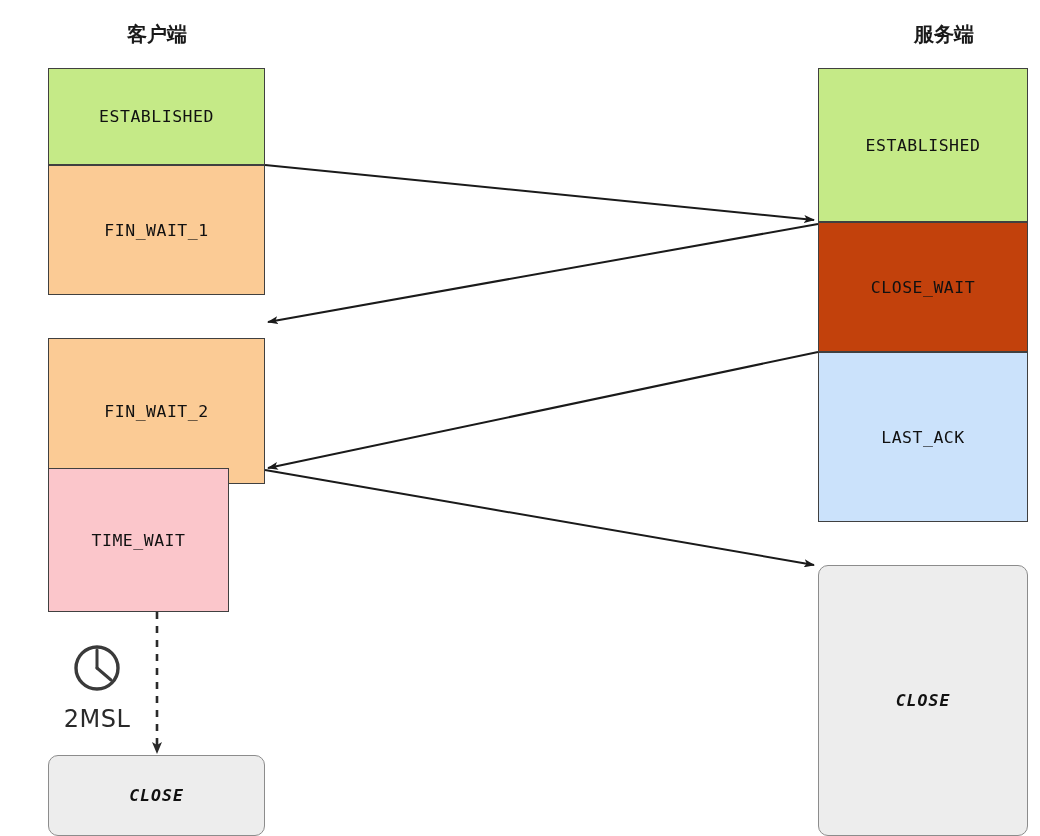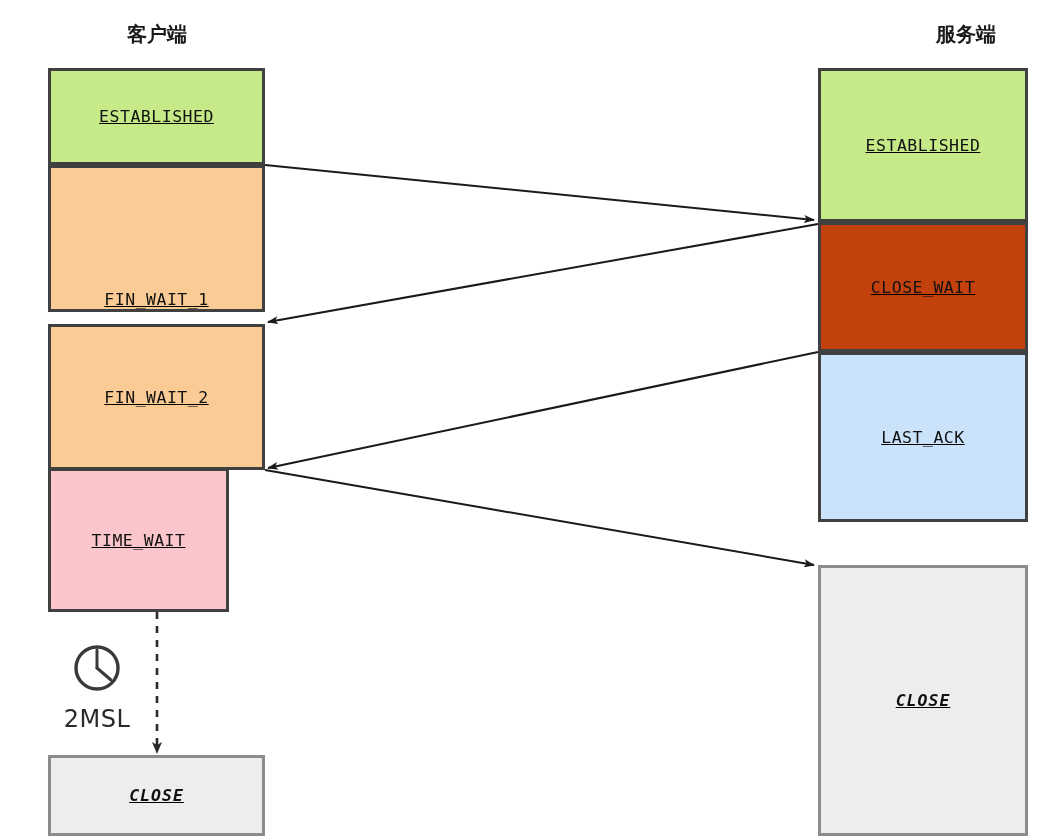--- a/index.html
+++ b/index.html
@@ -19,34 +19,33 @@
     font-size:20px;
     color:#1a1a1a;
     text-align:center;
     white-space:nowrap;
     transform:translateX(-50%);
   }
 
   .state-box{
     position:absolute;
     box-sizing:border-box;
-    border:3px solid #404040;
+    border:1px solid #404040;
     display:flex;
     align-items:center;
     justify-content:center;
-    text-decoration:underline;
   }
   .state-box .label{
     font-family:"DejaVu Sans Mono","Liberation Mono",monospace;
     font-size:16.5px;
     letter-spacing:0.5px;
     color:#111111;
     white-space:nowrap;
   }
-  .state-box.gray{border-color:#8c8c8c;}
+  .state-box.gray{border-color:#8c8c8c;border-radius:10px;}
   .state-box.gray .label{font-style:italic;font-weight:bold;letter-spacing:1px;}
 
   svg.overlay{
     position:absolute;left:0;top:0;
     width:1040px;height:836px;
     pointer-events:none;
     overflow:visible;
   }
 
   .timer-label{
@@ -58,30 +57,30 @@
     transform:translateX(-50%);
     letter-spacing:0.5px;
   }
 </style>
 </head>
 <body>
 
 <div id="diagram-root">
 
   <div class="col-header" id="header-client" style="left:157px;top:21px;">客户端</div>
-  <div class="col-header" id="header-server" style="left:966px;top:21px;">服务端</div>
+  <div class="col-header" id="header-server" style="left:944px;top:21px;">服务端</div>
 
   <div id="client-column">
       <div class="state-box" style="left: 48px; top: 68px; width: 217px; height: 97px; background: rgb(197, 234, 135);">
         <span class="label">ESTABLISHED</span>
       </div>
-      <div class="state-box" style="left: 48px; top: 165px; width: 217px; height: 147px; background: rgb(251, 203, 149); align-items: flex-end;">
+      <div class="state-box" style="left: 48px; top: 165px; width: 217px; height: 130px; background: rgb(251, 203, 149);">
         <span class="label">FIN_WAIT_1</span>
       </div>
-      <div class="state-box" style="left: 48px; top: 324px; width: 217px; height: 146px; background: rgb(251, 203, 149);">
+      <div class="state-box" style="left: 48px; top: 338px; width: 217px; height: 146px; background: rgb(251, 203, 149);">
         <span class="label">FIN_WAIT_2</span>
       </div>
       <div class="state-box" style="left: 48px; top: 468px; width: 181px; height: 144px; background: rgb(251, 198, 203);">
         <span class="label">TIME_WAIT</span>
       </div>
       <div class="state-box gray" style="left: 48px; top: 755px; width: 217px; height: 81px; background: rgb(237, 237, 237);">
         <span class="label">CLOSE</span>
       </div>
     </div>
   <div id="server-column">

